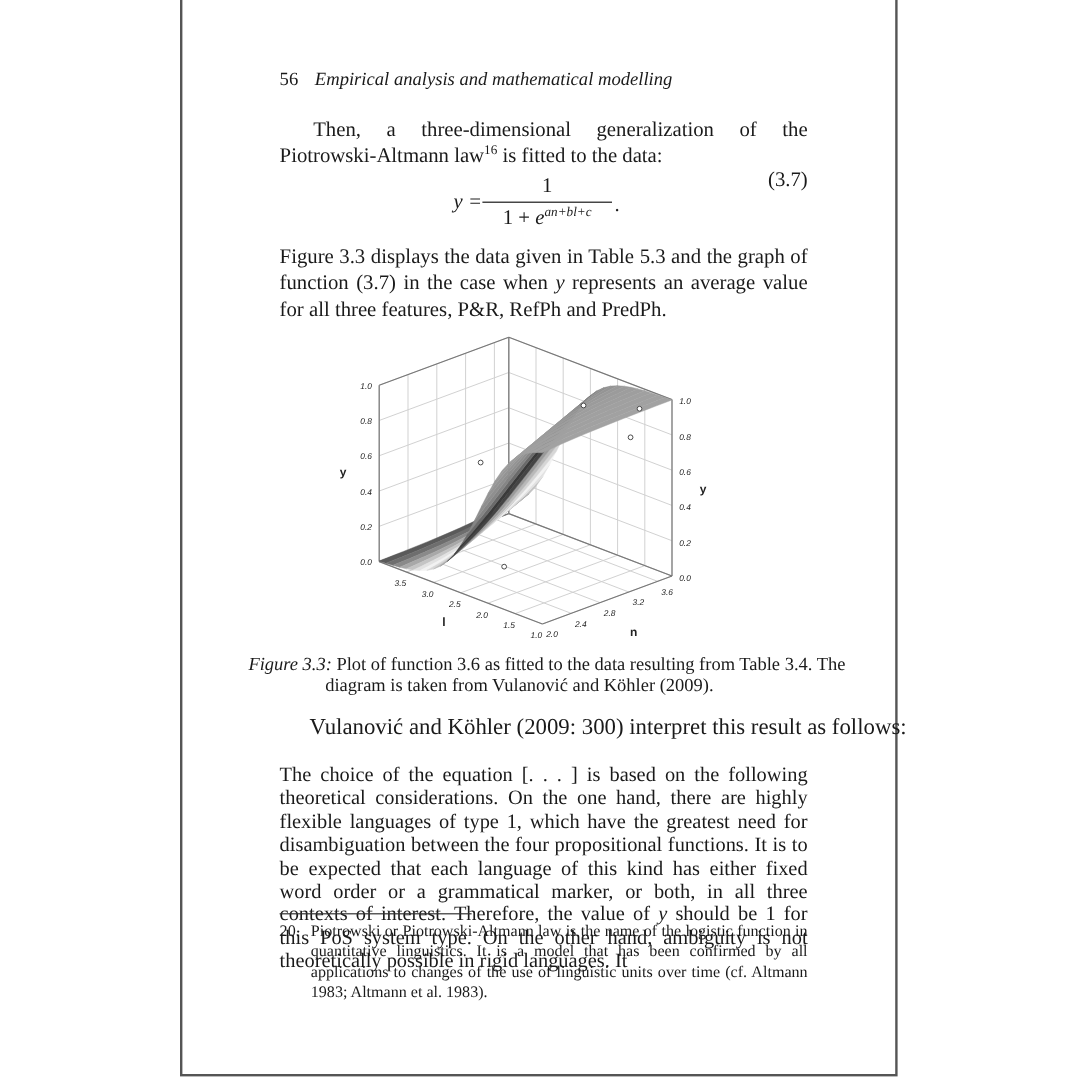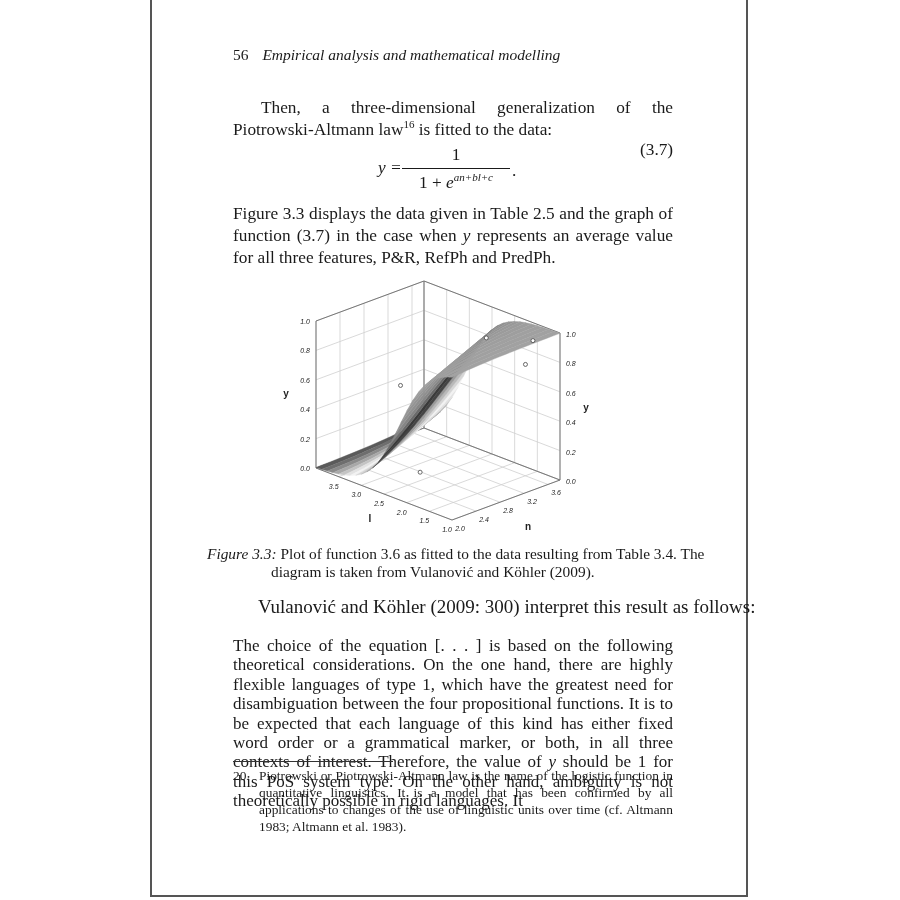--- a/index.html
+++ b/index.html
@@ -1,18 +1,18 @@
 <!DOCTYPE html>
 <html><head>
 <meta charset="utf-8">
 <style>
   html, body { margin: 0; padding: 0; background: #ffffff; }
   body { width: 900px; height: 900px; position: relative; overflow: hidden; font-family: "Liberation Serif", "DejaVu Serif", serif; color: #1a1a1a; }
   .page { position: absolute; left: 150px; top: -2px; width: 598px; height: 899px; border: 2px solid #555; border-top-width: 2px; background: #fff; box-sizing: border-box; }
-  .running-head { position: absolute; left: 233px; top: 46px; font-size: 15.5px; white-space: nowrap; }
+  .running-head { position: absolute; left: 233px; top: 58px; font-size: 15.5px; white-space: nowrap; }
   .running-head .num { margin-right: 10px; }
   .running-head .title { font-style: italic; }
   .para { position: absolute; font-size: 17.3px; line-height: 22px; text-align: justify; }
   .p1 { left: 233px; top: 97px; width: 440px; text-indent: 28px; }
   .p1 sup { font-size: 11px; vertical-align: 7px; line-height: 0; }
   .equation { position: absolute; left: 372px; top: 145px; font-size: 17.3px; }
   .eq-y { position: absolute; left: 6px; top: 13px; font-style: italic; white-space: nowrap; }
   .eq-frac { position: absolute; left: 30px; top: 0; width: 108px; text-align: center; }
   .eq-num { display: block; height: 22px; }
   .eq-bar { display: block; border-top: 1px solid #1a1a1a; margin: 1px 0 2px 0; }
@@ -53,21 +53,21 @@
   <span class="eq-y">y =</span>
   <span class="eq-frac">
     <span class="eq-num">1</span>
     <span class="eq-bar"></span>
     <span class="eq-den"><span>1 + </span><i>e</i><span class="exp">an+bl+c</span></span>
   </span>
   <span class="eq-dot">.</span>
 </div>
 <div class="eq-number">(3.7)</div>
 
-<div class="para p2"><span>Figure 3.3 displays the data given in Table 2.5 and the graph of function (3.7) in the case when </span><i>y</i><span> represents an average value for all three features, P&amp;R, RefPh and PredPh.</span></div>
+<div class="para p2"><span>Figure 3.3 displays the data given in Table 5.3 and the graph of function (3.7) in the case when </span><i>y</i><span> represents an average value for all three features, P&amp;R, RefPh and PredPh.</span></div>
 
 <svg class="chart" viewBox="0 0 900 900" xmlns="http://www.w3.org/2000/svg">
   <g id="g-grid">
       <line x1="452" y1="520" x2="560" y2="480" stroke="#cfcfcf" stroke-width="0.8"></line>
       <line x1="429.3333333333333" y1="511.3333333333333" x2="537.3333333333333" y2="471.3333333333333" stroke="#cfcfcf" stroke-width="0.8"></line>
       <line x1="406.6666666666667" y1="502.6666666666667" x2="514.6666666666667" y2="462.6666666666667" stroke="#cfcfcf" stroke-width="0.8"></line>
       <line x1="384" y1="494" x2="492" y2="454" stroke="#cfcfcf" stroke-width="0.8"></line>
       <line x1="361.33333333333337" y1="485.3333333333333" x2="469.33333333333337" y2="445.3333333333333" stroke="#cfcfcf" stroke-width="0.8"></line>
       <line x1="338.66666666666663" y1="476.6666666666667" x2="446.66666666666663" y2="436.6666666666667" stroke="#cfcfcf" stroke-width="0.8"></line>
       <line x1="316" y1="468" x2="424" y2="428" stroke="#cfcfcf" stroke-width="0.8"></line>

